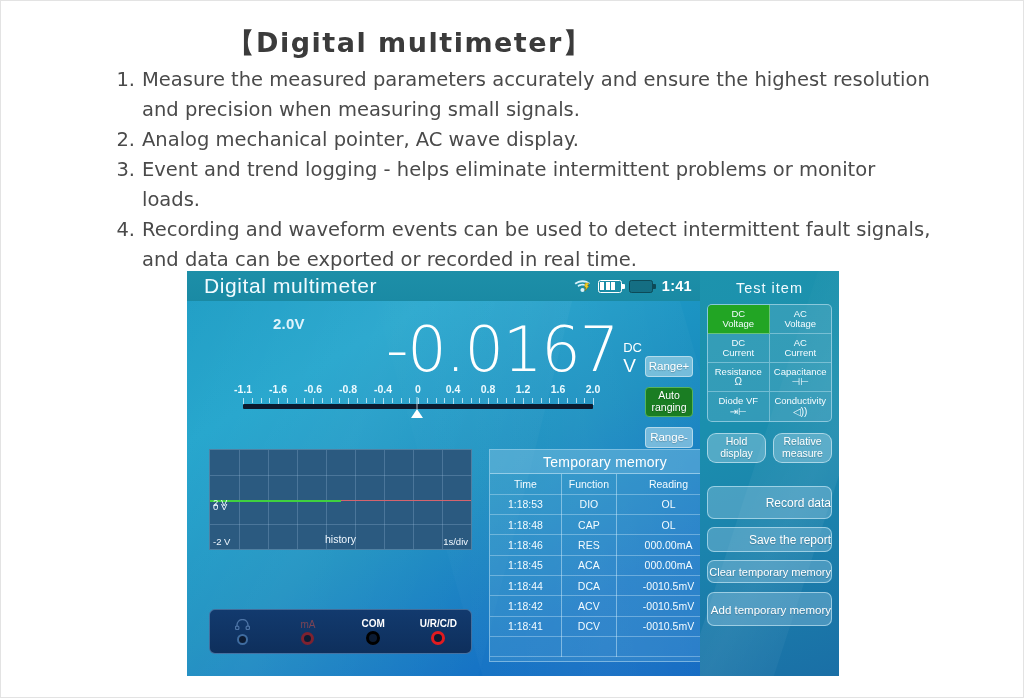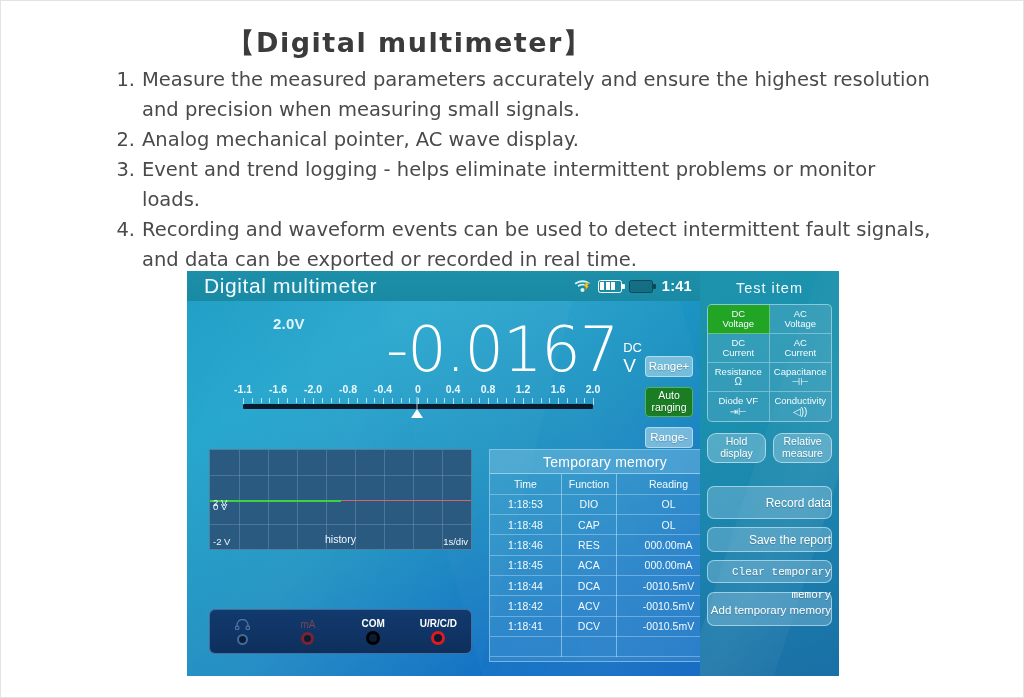--- a/index.html
+++ b/index.html
@@ -347,21 +347,21 @@
     background: rgba(150,200,225,0.38);
     border: 1px solid rgba(220,245,255,0.55);
     border-radius: 7px;
     color: #ffffff;
     text-align: right;
     font-size: 12px;
     text-shadow: 0 1px 1px rgba(0,0,0,0.2);
   }
   .act-btn.b1 { margin-top: 23px; height: 33px; line-height: 33px; }
   .act-btn.b2 { margin-top: 8px; height: 25px; line-height: 25px; }
-  .act-btn.b3 { margin-top: 8px; height: 23px; line-height: 23px; font-size: 11px; font-family: Liberation Mono, monospace; }
+  .act-btn.b3 { margin-top: 8px; height: 23px; line-height: 23px; font-size: 11px; }
   .act-btn.b4 { margin-top: 9px; height: 34px; line-height: 34px; font-size: 11.5px; }
 
   
   .wifi-icon { position: relative; width: 17px; height: 14px; }
   .batt-full {
     position: relative; width: 24px; height: 13px;
     border: 1.6px solid #ffffff; border-radius: 2.5px;
   }
   .batt-full::after {
     content:''; position:absolute; right:-4px; top:3px;
@@ -448,21 +448,21 @@
           <div>Auto</div>
           <div>ranging</div>
         </div>
         <div class="rbtn">Range-</div>
       </div>
 
       <div id="scale">
         <div class="ticklabels">
             <span style="left: 0%;">-1.1</span>
             <span style="left: 10%;">-1.6</span>
-            <span style="left: 20%;">-2.0</span>
+            <span style="left: 20%;">-0.6</span>
             <span style="left: 30%;">-0.8</span>
             <span style="left: 40%;">-0.4</span>
             <span style="left: 50%;">0</span>
             <span style="left: 60%;">0.4</span>
             <span style="left: 70%;">0.8</span>
             <span style="left: 80%;">1.2</span>
             <span style="left: 90%;">1.6</span>
             <span style="left: 100%;">2.0</span>
           </div>
         <div class="minorticks">

